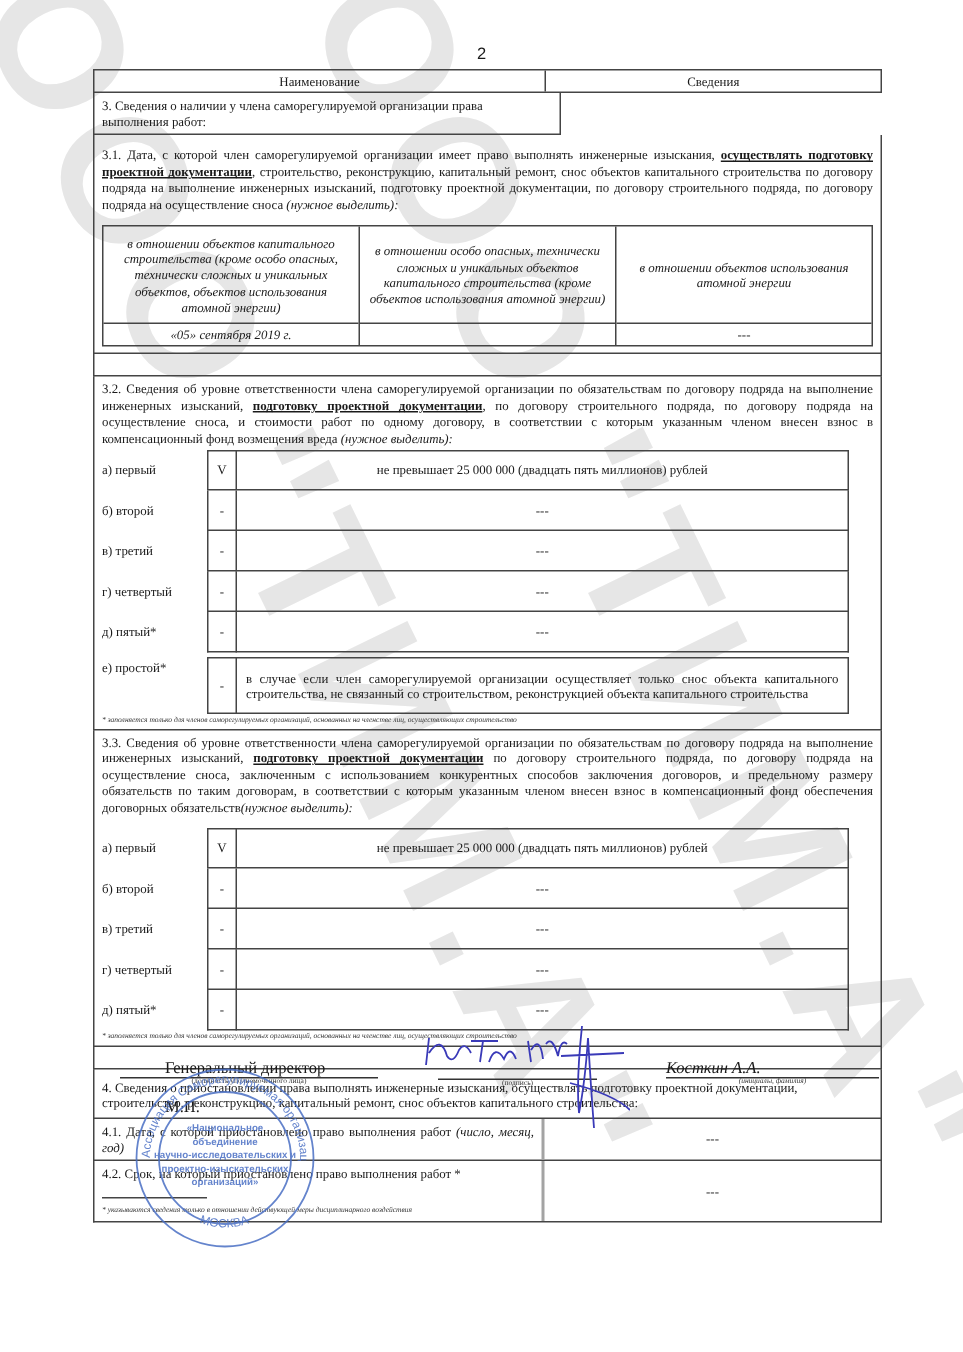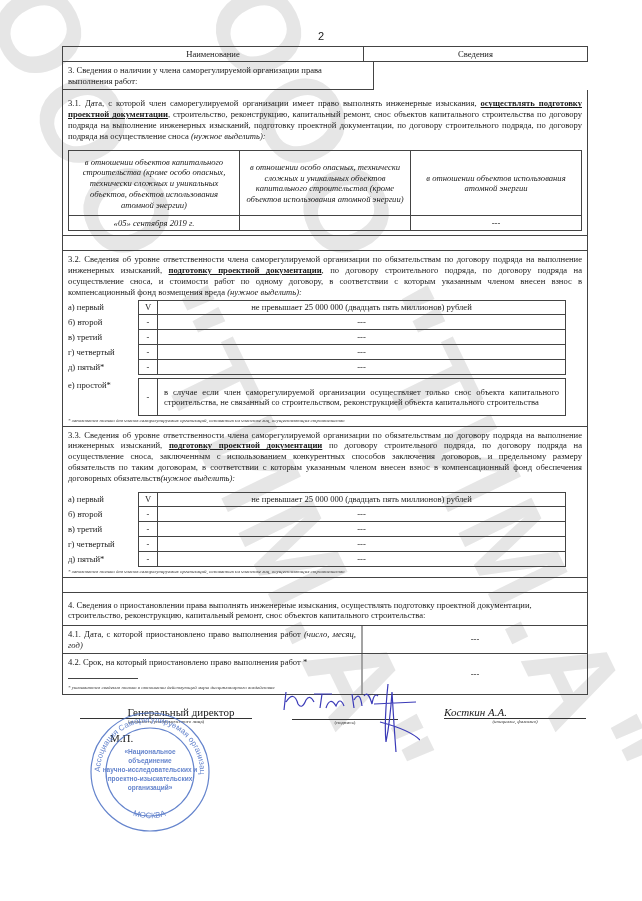--- a/index.html
+++ b/index.html
@@ -27,36 +27,36 @@
   .bold { font-weight: normal; }
   .pad { padding: 3px 5px; }
   .just { text-align: justify; }
   .ul { text-decoration: underline; font-weight: bold; }
   .it { font-style: italic; }
   .sub3 { display: flex; margin: 6px 5px 4px 5px; border: 1px solid #444; font-style: italic; }
   .sub3 .col { flex: 1; border-right: 1px solid #444; display: flex; flex-direction: column; }
   .sub3 .col:last-child { border-right: none; }
   .sub3 .t { height: 64px; display: flex; align-items: center; justify-content: center; text-align: center; padding: 0 6px; border-bottom: 1px solid #444; }
   .sub3 .v { height: 14px; display: flex; align-items: center; justify-content: center; text-align: right; }
-  .lvl { display: flex; height: 15px; }
+  .lvl { display: flex; height: 27px; }
   .lvl .lab { width: 70px; padding-left: 5px; display: flex; align-items: center; }
   .lvl .mk { width: 18px; border: 1px solid #444; border-top: none; display: flex; align-items: center; justify-content: center; }
   .lvl .val { flex: 1; border: 1px solid #444; border-left: none; border-top: none; margin-right: 21px; display: flex; align-items: center; justify-content: center; }
   .lvl.top .mk, .lvl.top .val { border-top: 1px solid #444; }
   .lvl.tall { height: 38px; }
   .lvl.tall .lab { align-items: flex-start; padding-top: 2px; }
   .lvl.tall .val { justify-content: flex-start; padding: 13px 6px; text-align: justify; }
   .foot { font-size: 5px; font-style: italic; padding: 2px 5px 1px 5px; color: #333; }
   .blank { height: 14px; }
   .s4 { display: flex; }
   .s4 .l { width: 300px; border-right: 2px solid #a3a3a3; padding: 3px 5px; box-sizing: border-box; }
   .s4 .r { flex: 1; display: flex; align-items: center; justify-content: center; }
   .line42 { width: 70px; border-bottom: 1px solid #444; margin: 10px 0 6px 0; }
   .sig { position: absolute; z-index: 2; font-size: 11px; }
-  .sigline { border-bottom: 1px solid #333; text-align: center; }
+  .sigline { border-bottom: 1px solid #333; }
   .cap { font-size: 5px; text-align: center; color: #333; }
   .stamp { position: absolute; left: 88px; top: 710px; width: 124px; height: 124px; z-index: 3; opacity: 0.85; }
   .signature { position: absolute; left: 280px; top: 682px; width: 140px; height: 80px; z-index: 3; }
 </style>
 </head>
 <body>
 
 <div class="wm wm1">ООО "ТИМ.А"</div>
 <div class="wm wm2">ООО "ТИМ.А"</div>
 

